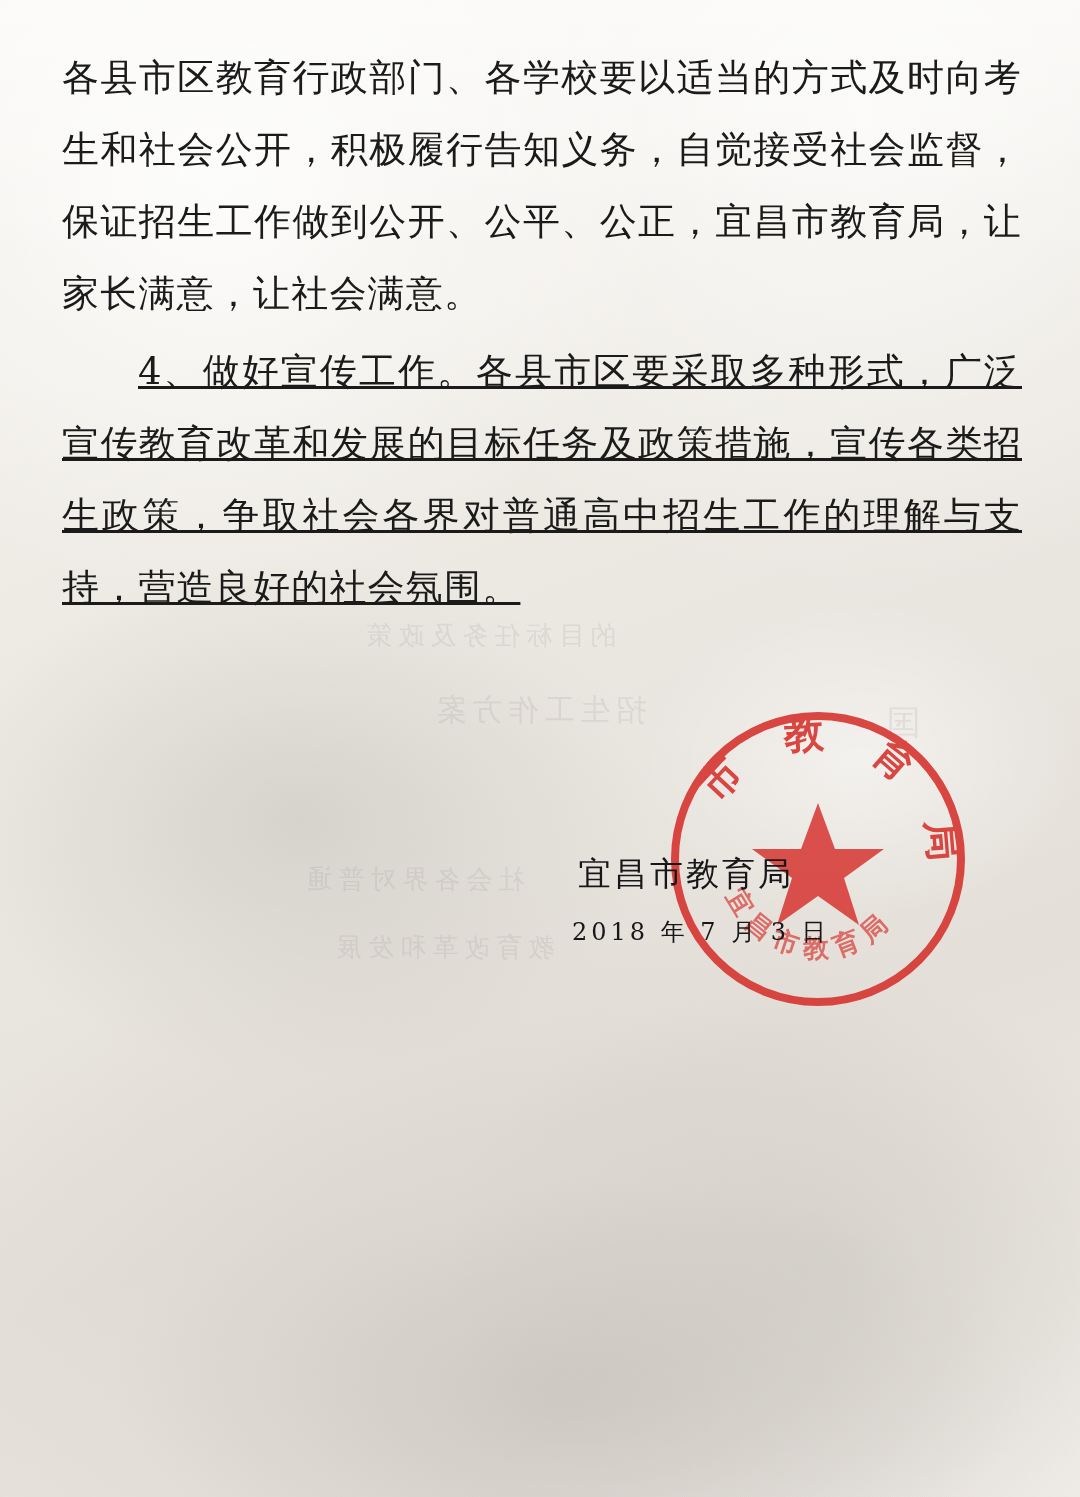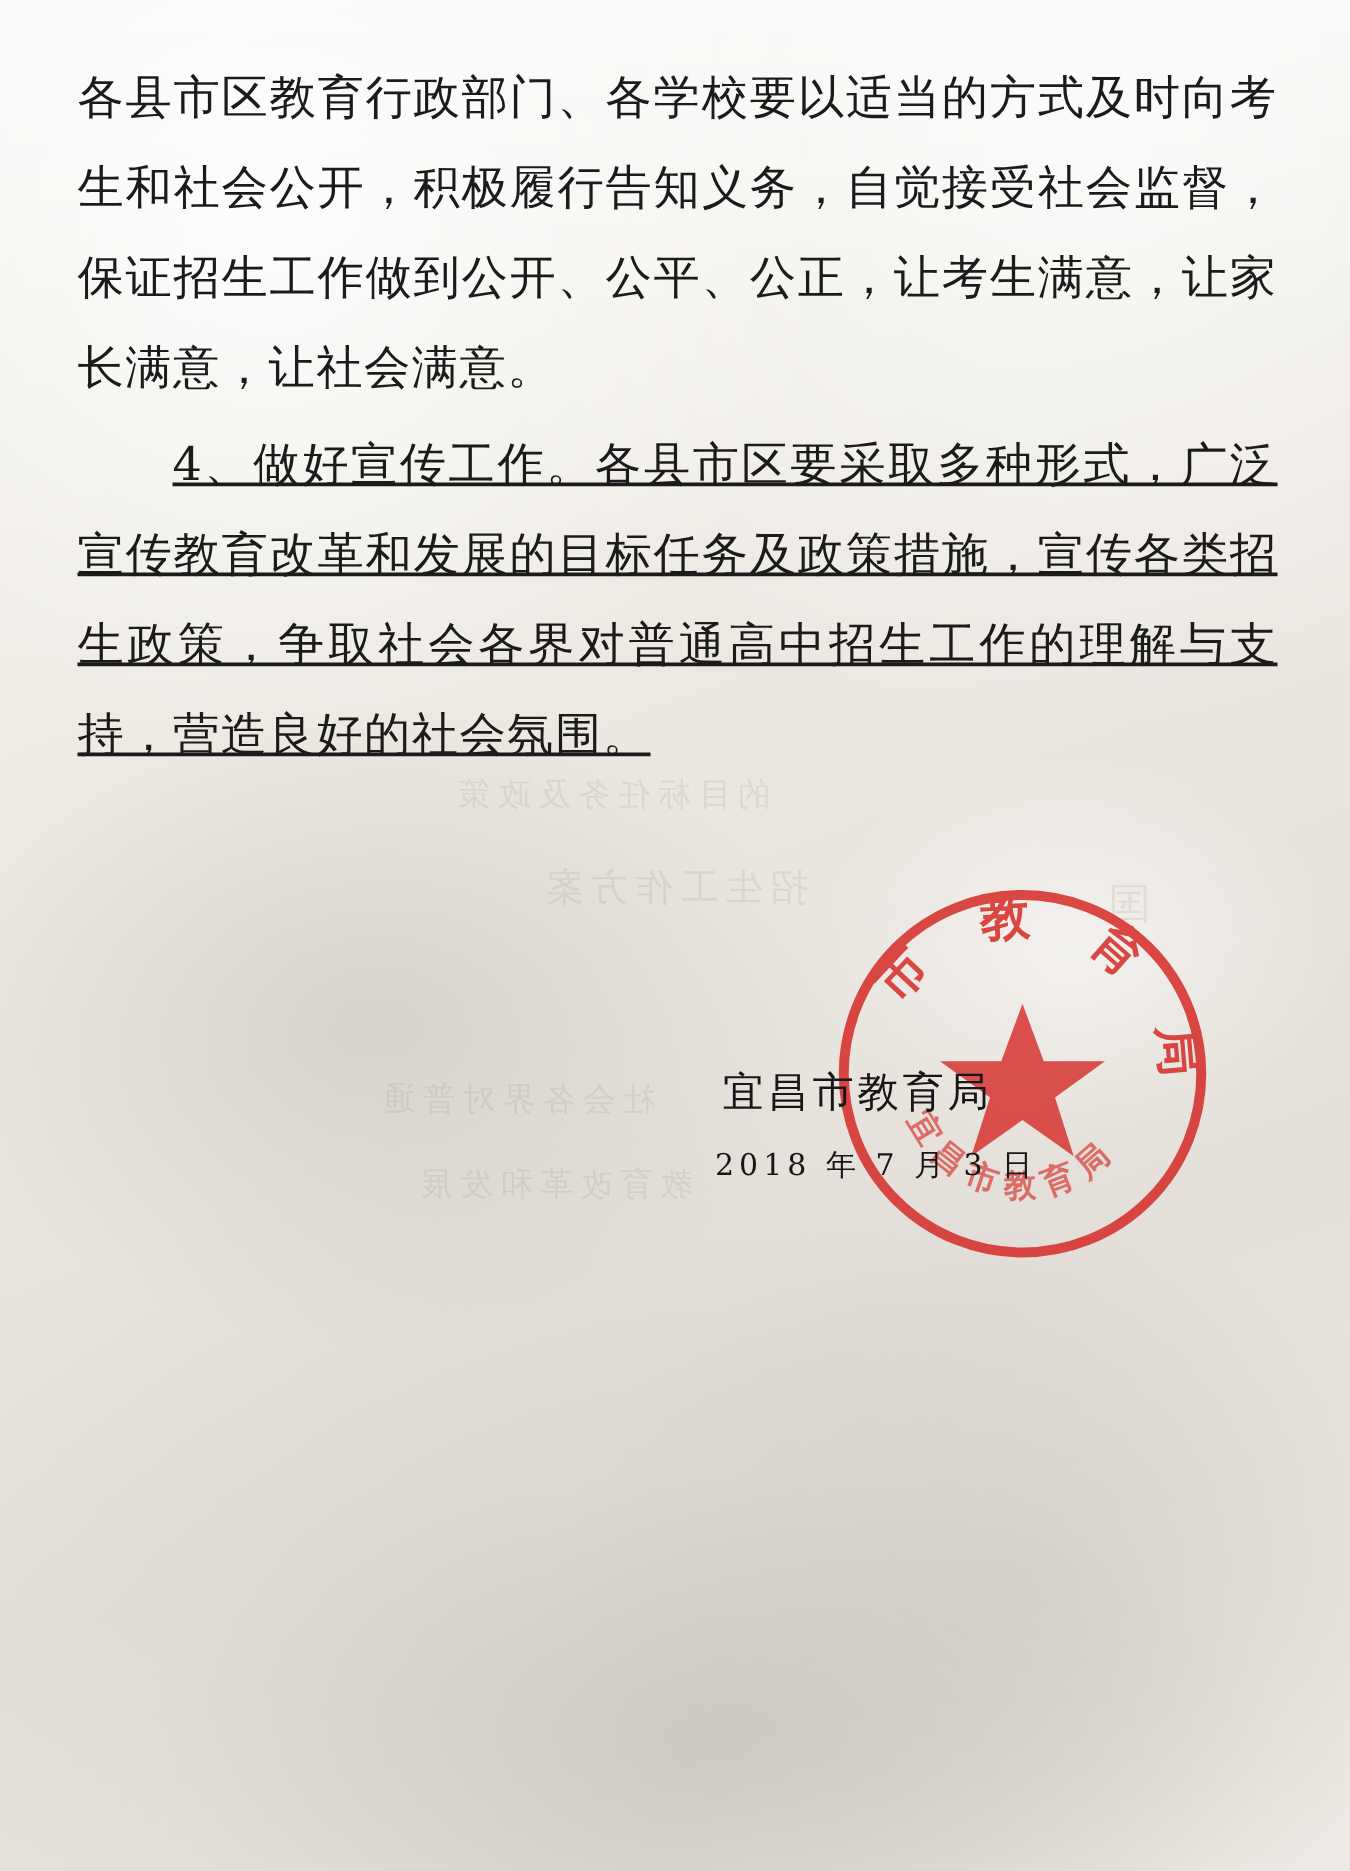--- a/index.html
+++ b/index.html
@@ -137,21 +137,21 @@
   <div class="shade s2"></div>
   <div class="shade s3"></div>
 
   <div class="bleed" style="left:430px; top:690px; font-size:30px;">招生工作方案</div>
   <div class="bleed" style="left:880px; top:700px; font-size:34px;">国</div>
   <div class="bleed" style="left:360px; top:618px; font-size:26px;">的目标任务及政策</div>
   <div class="bleed" style="left:300px; top:862px; font-size:26px;">社会各界对普通</div>
   <div class="bleed" style="left:330px; top:930px; font-size:26px;">教育改革和发展</div>
 
   <div class="doc-body">
-    <p class="para">各县市区教育行政部门、各学校要以适当的方式及时向考生和社会公开，积极履行告知义务，自觉接受社会监督，保证招生工作做到公开、公平、公正，让考生满意，让家长满意，让社会满意。</p>
+    <p class="para">各县市区教育行政部门、各学校要以适当的方式及时向考生和社会公开，积极履行告知义务，自觉接受社会监督，保证招生工作做到公开、公平、公正，宜昌市教育局，让家长满意，让社会满意。</p>
     <p class="para indent">4、做好宣传工作。各县市区要采取多种形式，广泛宣传教育改革和发展的目标任务及政策措施，宣传各类招生政策，争取社会各界对普通高中招生工作的理解与支持，营造良好的社会氛围。</p>
   </div>
 
   <div class="seal">
     <svg width="304" height="304" viewBox="0 0 304 304" xmlns="http://www.w3.org/2000/svg">
       <defs>
         <path id="arcTop" d="M 40,152 A 112,112 0 0 1 264,152" fill="none"></path>
         <path id="arcBottom" d="M 54,152 A 98,98 0 0 0 250,152" fill="none"></path>
       </defs>
       <g opacity="0.88">

